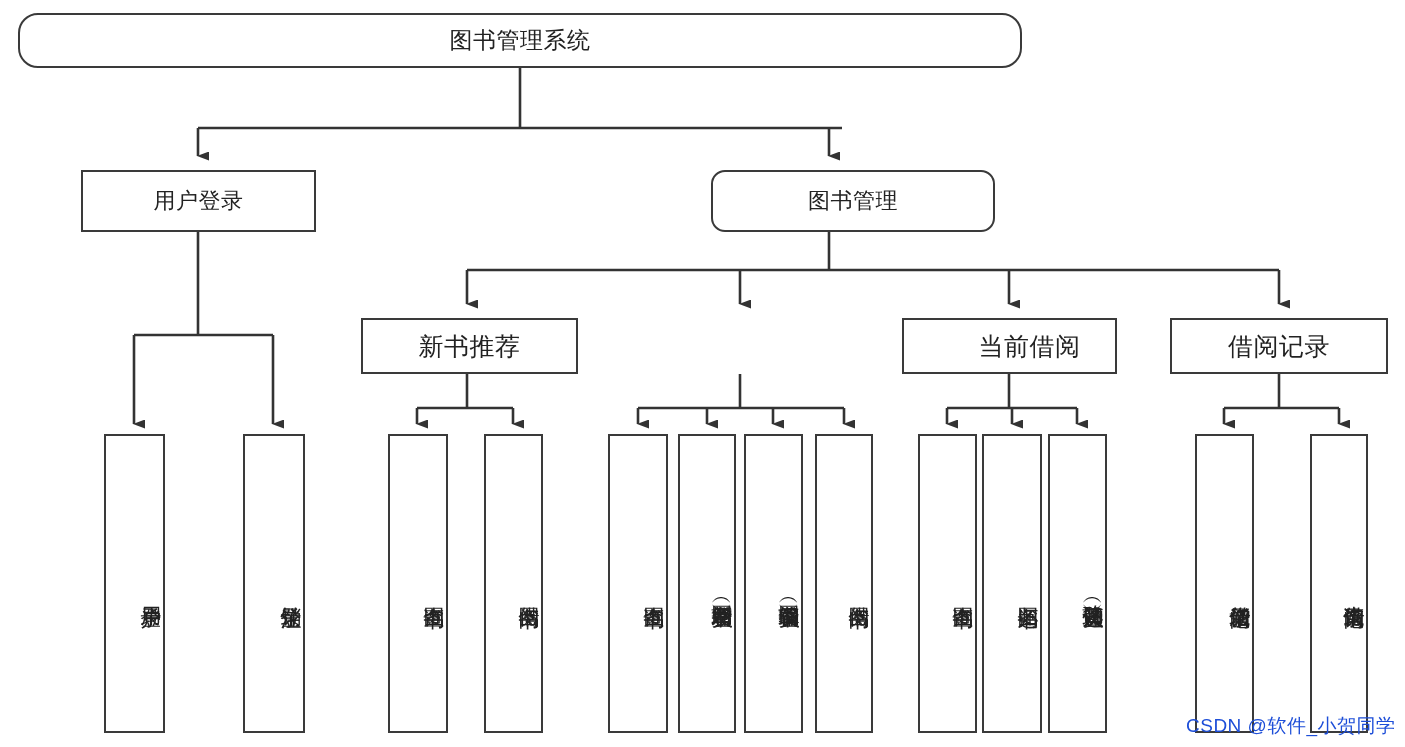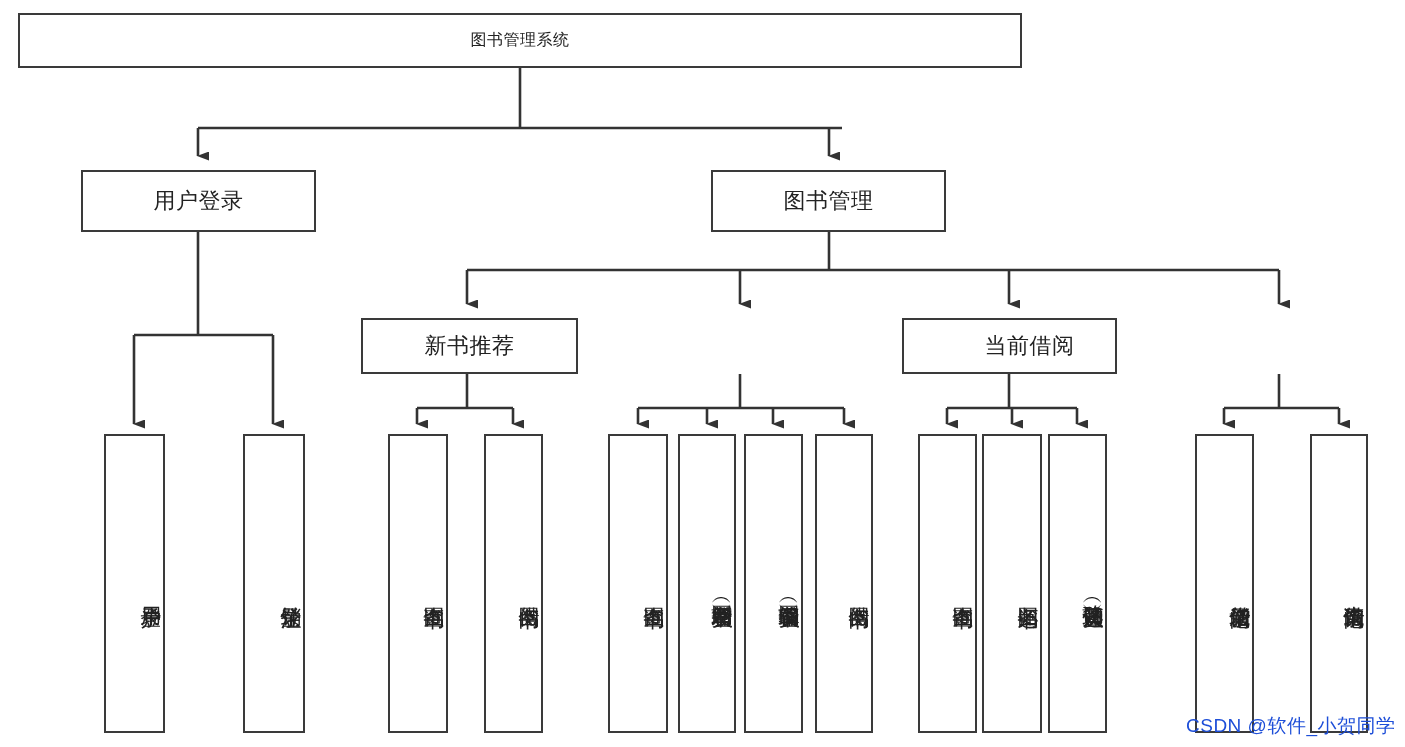--- a/index.html
+++ b/index.html
@@ -30,27 +30,28 @@
     box-sizing: border-box;
     background: #ffffff;
     border: 2px solid #3a3a3a;
     display: flex;
     align-items: center;
     justify-content: center;
     color: #222222;
     letter-spacing: 0.5px;
   }
   .node.root {
-    font-size: 16px;
+    font-size: 23px;
+    border-radius: 20px;
   }
   .node.lvl2 {
     font-size: 22px;
   }
   .node.lvl3 {
-    font-size: 22px;
+    font-size: 25px;
   }
   .node.leaf {
     font-size: 21px;
     writing-mode: vertical-rl;
     text-orientation: upright;
     line-height: 1.18;
     padding-top: 14px;
     align-items: flex-start;
     justify-content: center;
   }
@@ -125,29 +126,32 @@
     </g>
   </svg>
 
   <div class="node root" style="left:18px; top:13px; width:1004px; height:55px;">
     <span>图书管理系统</span>
   </div>
 
   <div class="node lvl2" style="left:81px; top:170px; width:235px; height:62px;">
     <span>用户登录</span>
   </div>
-  <div class="node lvl2" style="left:711px; top:170px; width:235px; height:62px;">
+  <div class="node lvl2" style="left:711px; top:170px; width:284px; height:62px;border-radius:14px;">
     <span>图书管理</span>
   </div>
 
   <div class="node lvl3" style="left:361px; top:318px; width:217px; height:56px;">
     <span>新书推荐</span>
   </div>
   <div class="node lvl3" style="left:902px; top:318px; width:215px; height:56px;padding-left:40px;">
     <span>当前借阅</span>
+  </div>
+  <div class="node lvl3" style="left:1170px; top:318px; width:218px; height:56px;">
+    <span>借阅记录</span>
   </div>
 
   <div class="node leaf" style="left:104px; top:434px; width:61px; height:299px;">
     <span class="vtext">用户登录</span>
   </div>
   <div class="node leaf" style="left:243px; top:434px; width:62px; height:299px;">
     <span class="vtext">注销登录</span>
   </div>
 
   <div class="node leaf" style="left:388px; top:434px; width:60px; height:299px;">

